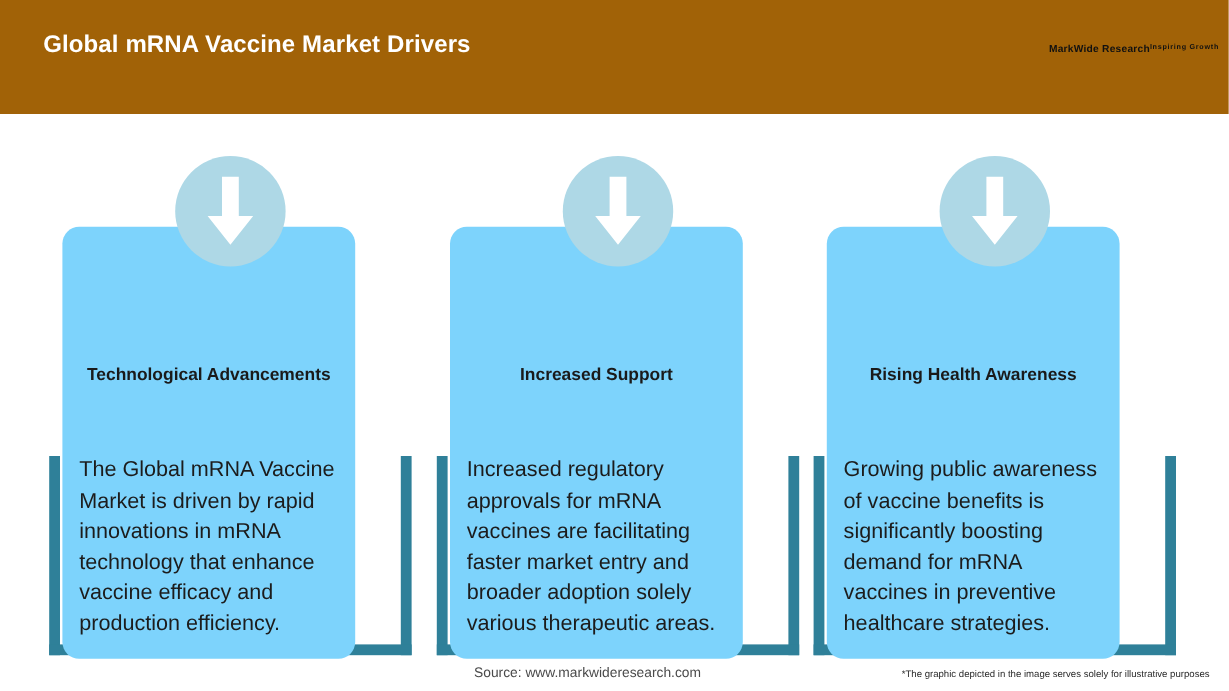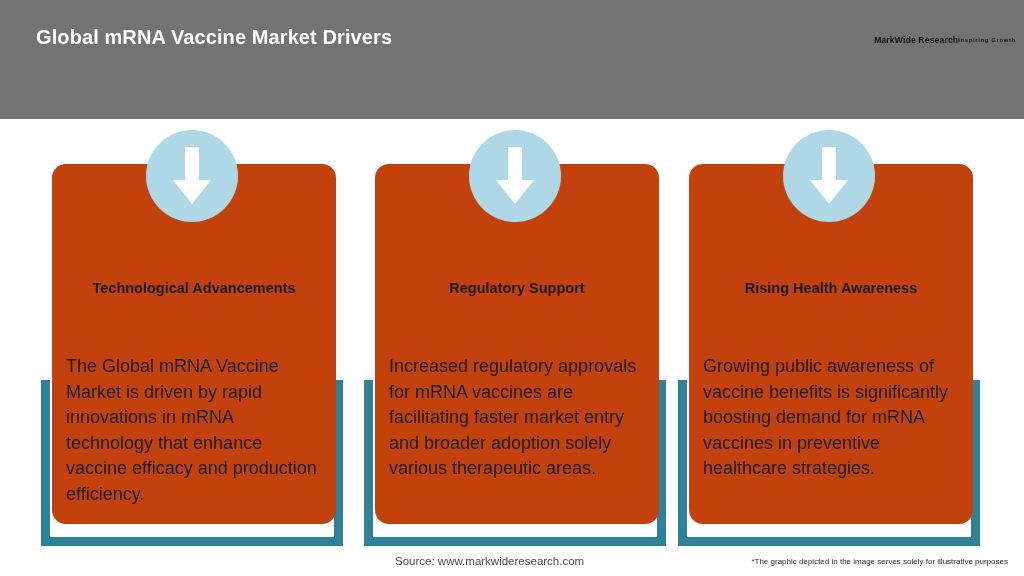--- a/index.html
+++ b/index.html
@@ -6,22 +6,22 @@
   html, body {
     width:1024px; height:576px;
     background:#ffffff;
     font-family:"Liberation Sans", sans-serif;
     overflow:hidden;
   }
   .page { position:relative; width:1024px; height:576px; background:#ffffff; }
 
   
   .header {
-    position:absolute; left:0; top:0; width:1024px; height:119px;
-    background:#737373;
+    position:absolute; left:0; top:0; width:1024px; height:95px;
+    background:#a16207;
   }
   .header-title {
     position:absolute; left:36px; top:26px;
     font-size:20px; font-weight:bold; color:#ffffff;
     letter-spacing:0.1px;
   }
   .logo {
     position:absolute; right:24px; top:8px;
     width:110px; height:62px;
     display:flex; align-items:center; justify-content:center;
@@ -52,23 +52,23 @@
   .frame .bar-right {
     position:absolute; top:0; width:9px; height:166px; background:#2f8099;
   }
   .frame .bar-left  { left:0; }
   .frame .bar-right { right:0; }
   .frame .bar-bottom {
     position:absolute; left:0; bottom:0; width:302px; height:9px; background:#2f8099;
   }
 
   .card {
-    position:absolute; left:11px; top:34px;
-    width:284px; height:360px;
-    background:#c2410c;
+    position:absolute; left:11px; top:59px;
+    width:244px; height:360px;
+    background:#7dd3fc;
     border-radius:14px;
   }
   .card-title {
     position:absolute; left:12px; right:12px; top:116px;
     text-align:center;
     font-size:14.5px; font-weight:bold; color:#1a1a1a;
   }
   .card-body {
     position:absolute; left:14px; right:14px; top:190px;
     font-size:18px; line-height:1.42; color:#1c1c1c;
@@ -131,21 +131,21 @@
       </div>
     </div>
 
     <div class="card-group g1">
       <div class="frame">
         <div class="bar-left"></div>
         <div class="bar-right"></div>
         <div class="bar-bottom"></div>
       </div>
       <div class="card">
-        <div class="card-title">Regulatory Support</div>
+        <div class="card-title">Increased Support</div>
         <div class="card-body">Increased regulatory approvals for mRNA vaccines are facilitating faster market entry and broader adoption solely various therapeutic areas.</div>
       </div>
       <div class="icon-circle">
         <svg class="arrow-svg" width="44" height="58" viewBox="0 0 44 58">
           <path d="M15 0 L29 0 L29 33 L41 33 L22 57 L3 33 L15 33 Z" fill="#ffffff"></path>
         </svg>
       </div>
     </div>
 
     <div class="card-group g2">

